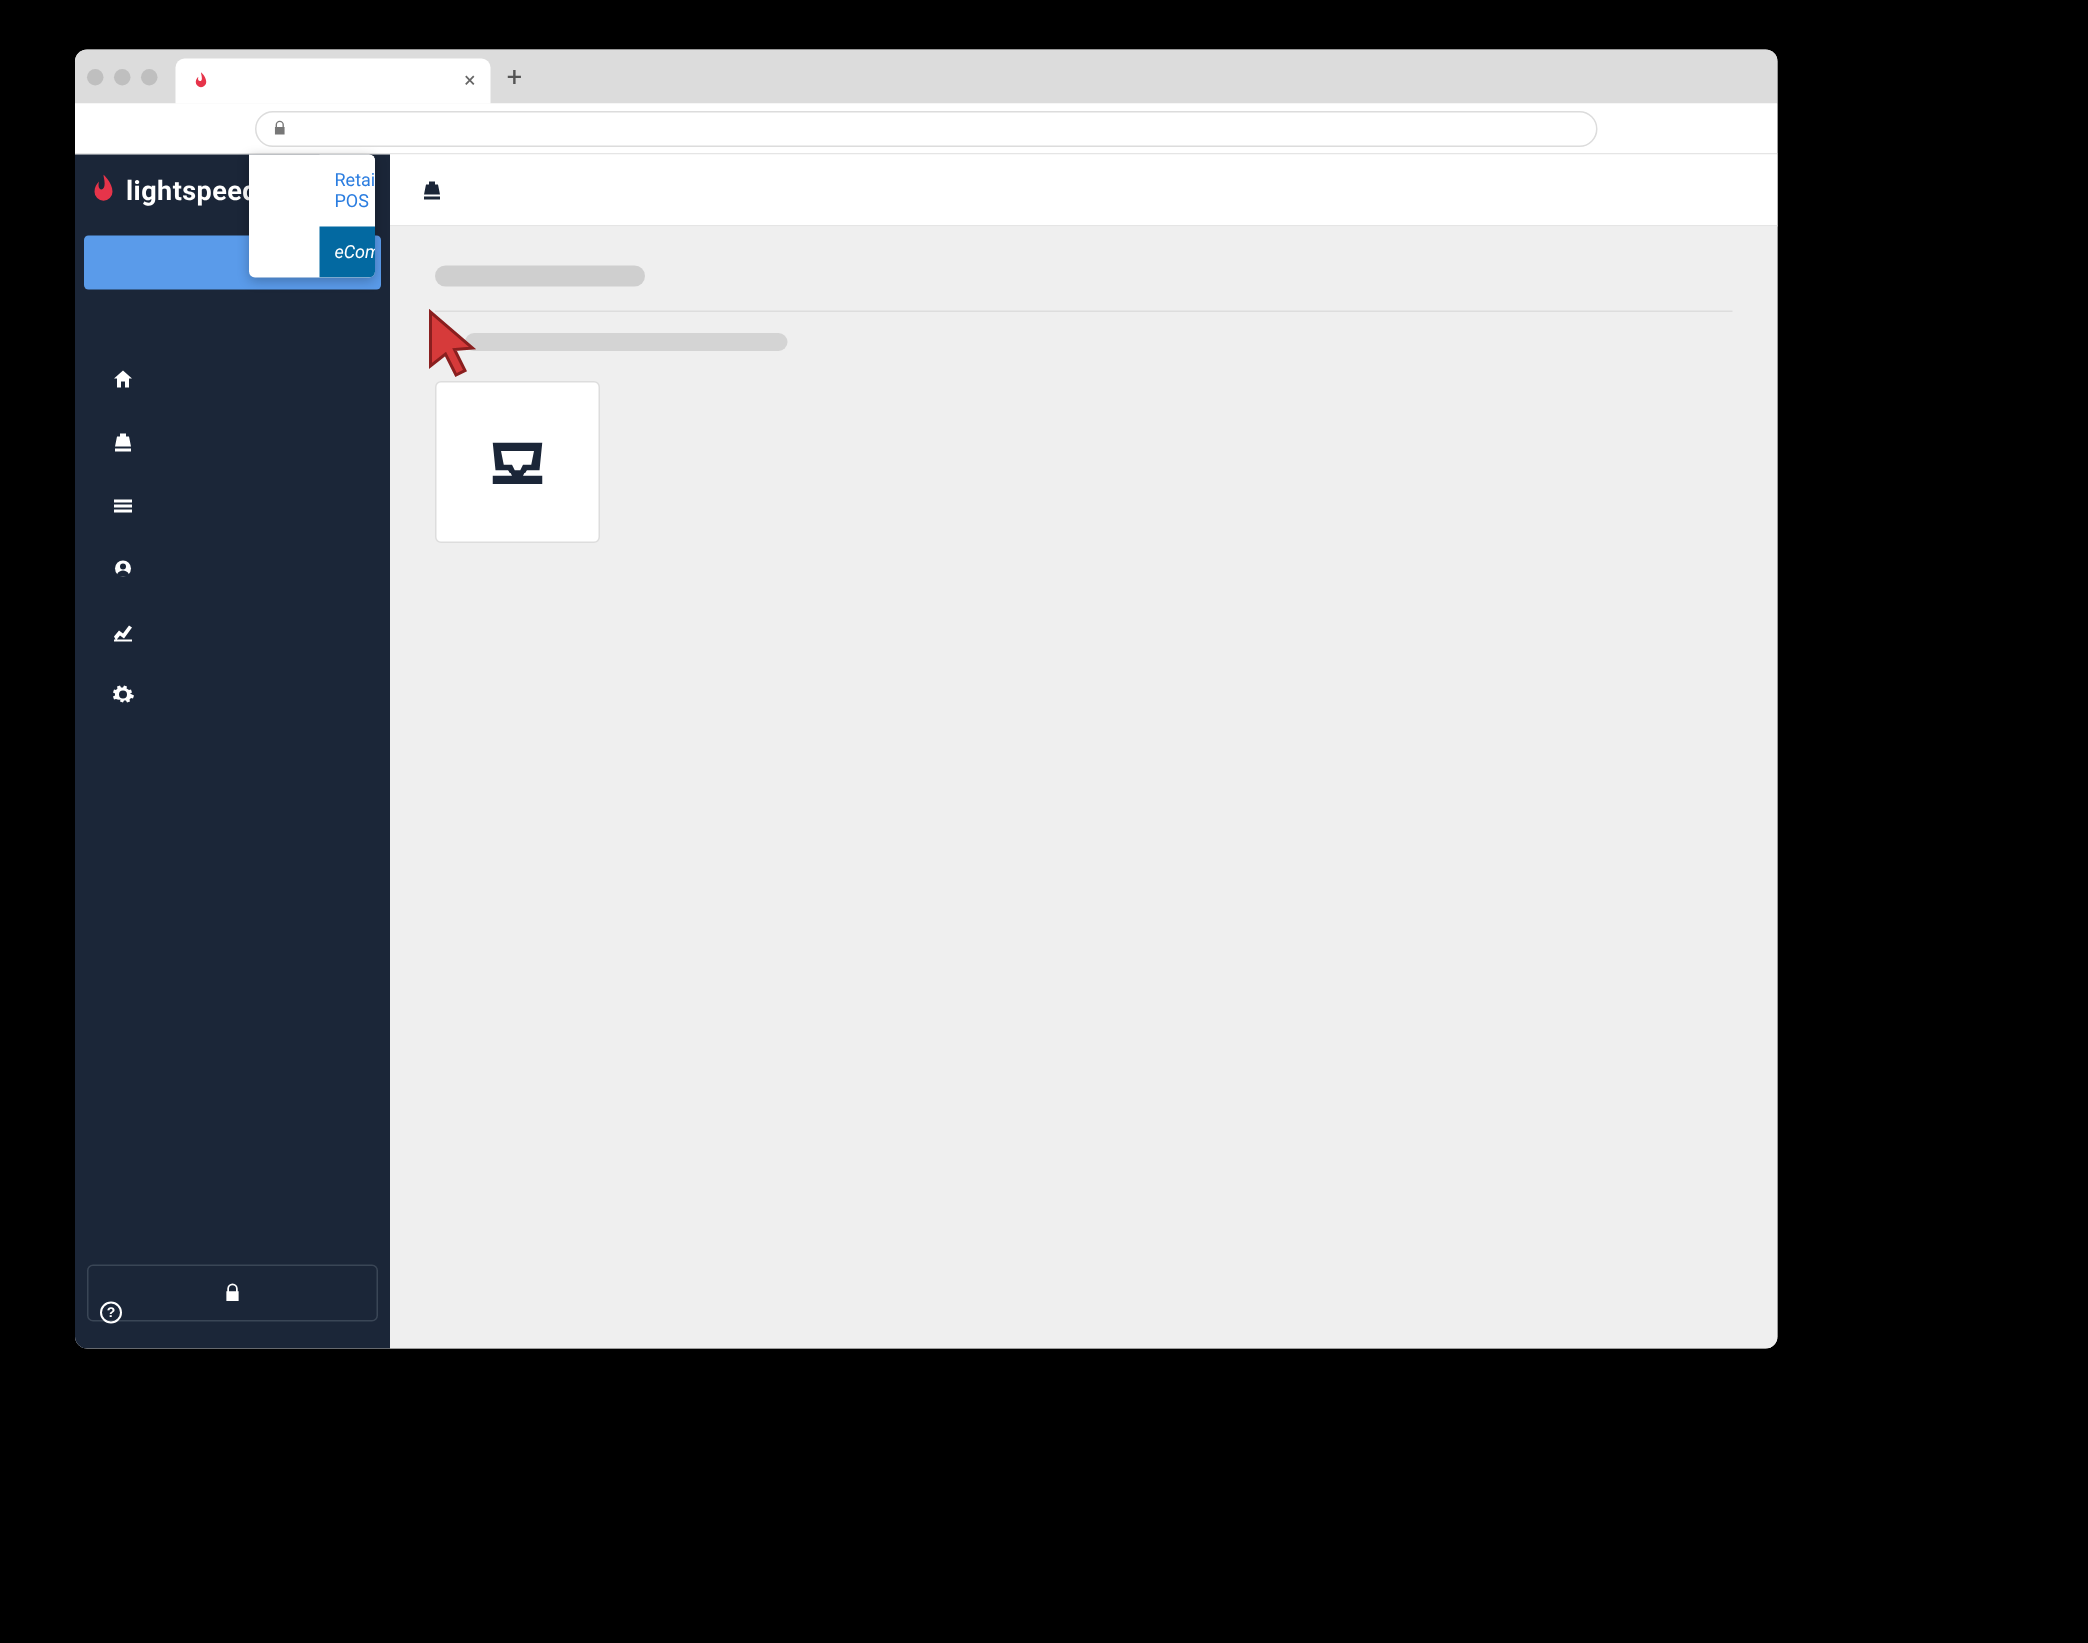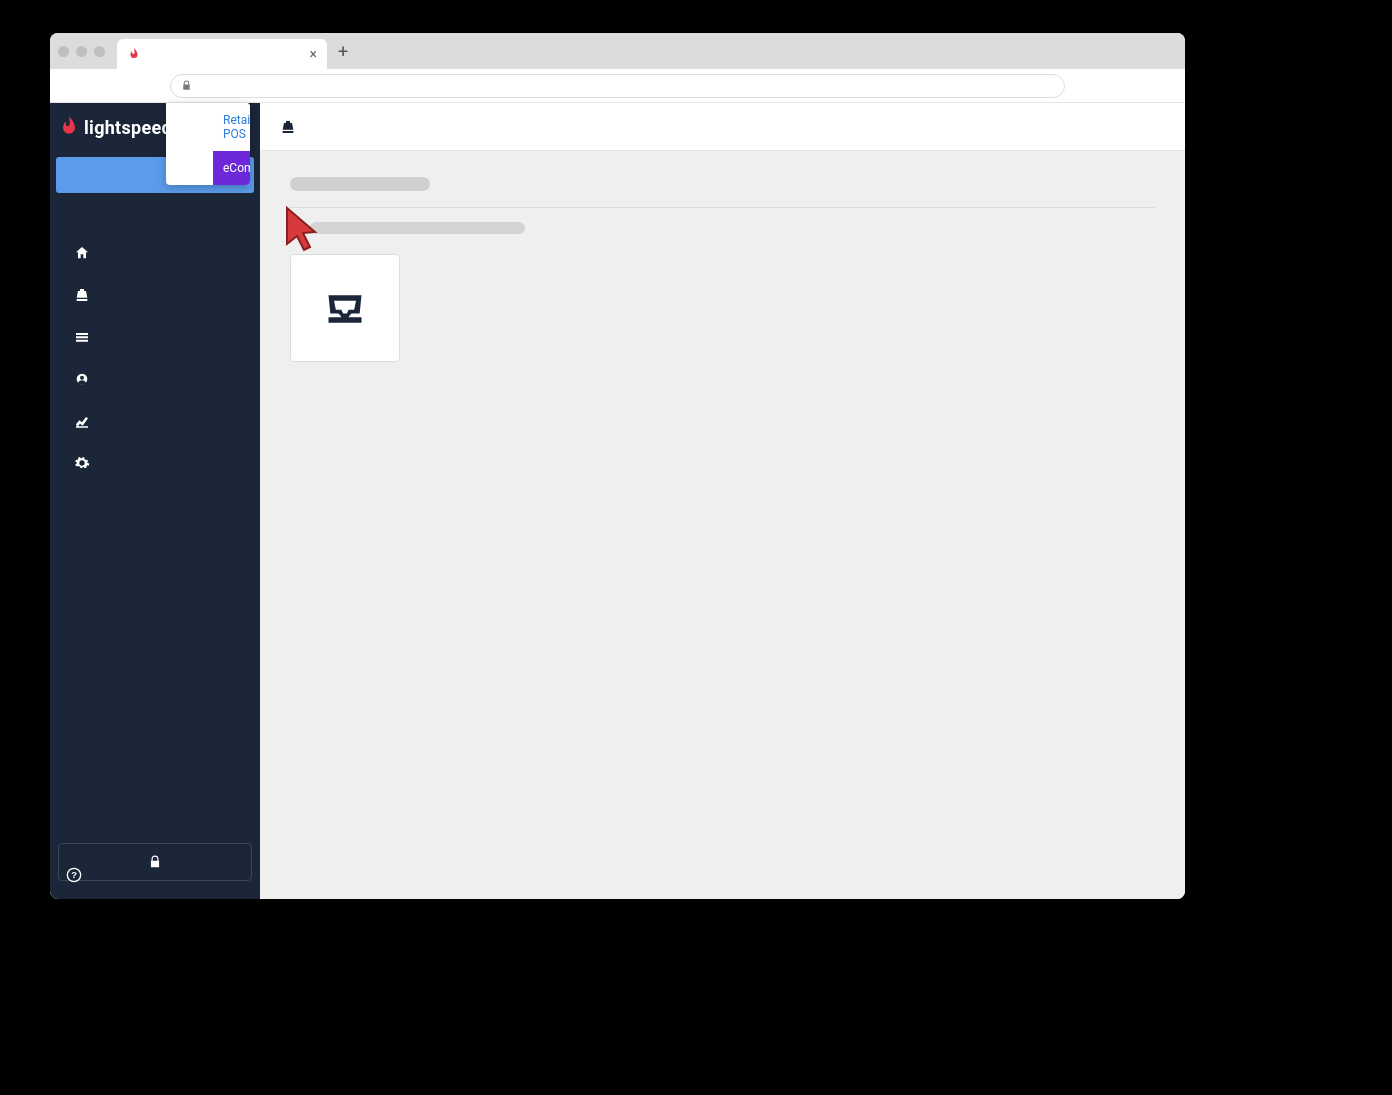--- a/index.html
+++ b/index.html
@@ -150,21 +150,21 @@
   overflow: hidden;
   font-size: 12px;
   z-index: 10;
   padding-left: 47px;
 }
 .dropdown .dd-item {
   padding: 10px 10px;
   cursor: pointer;
 }
 .dd-retail { color: #2b7de0; background:#fff;}
-.dd-ecom { background: #6d28d9; color: #fff; }
+.dd-ecom { background: #0369a1; color: #fff; font-style: italic; }
 
 .content {
   flex: 1;
   background: #efefef;
   display: flex;
   flex-direction: column;
 }
 .content-header {
   height: 48px;
   background: #fff;

